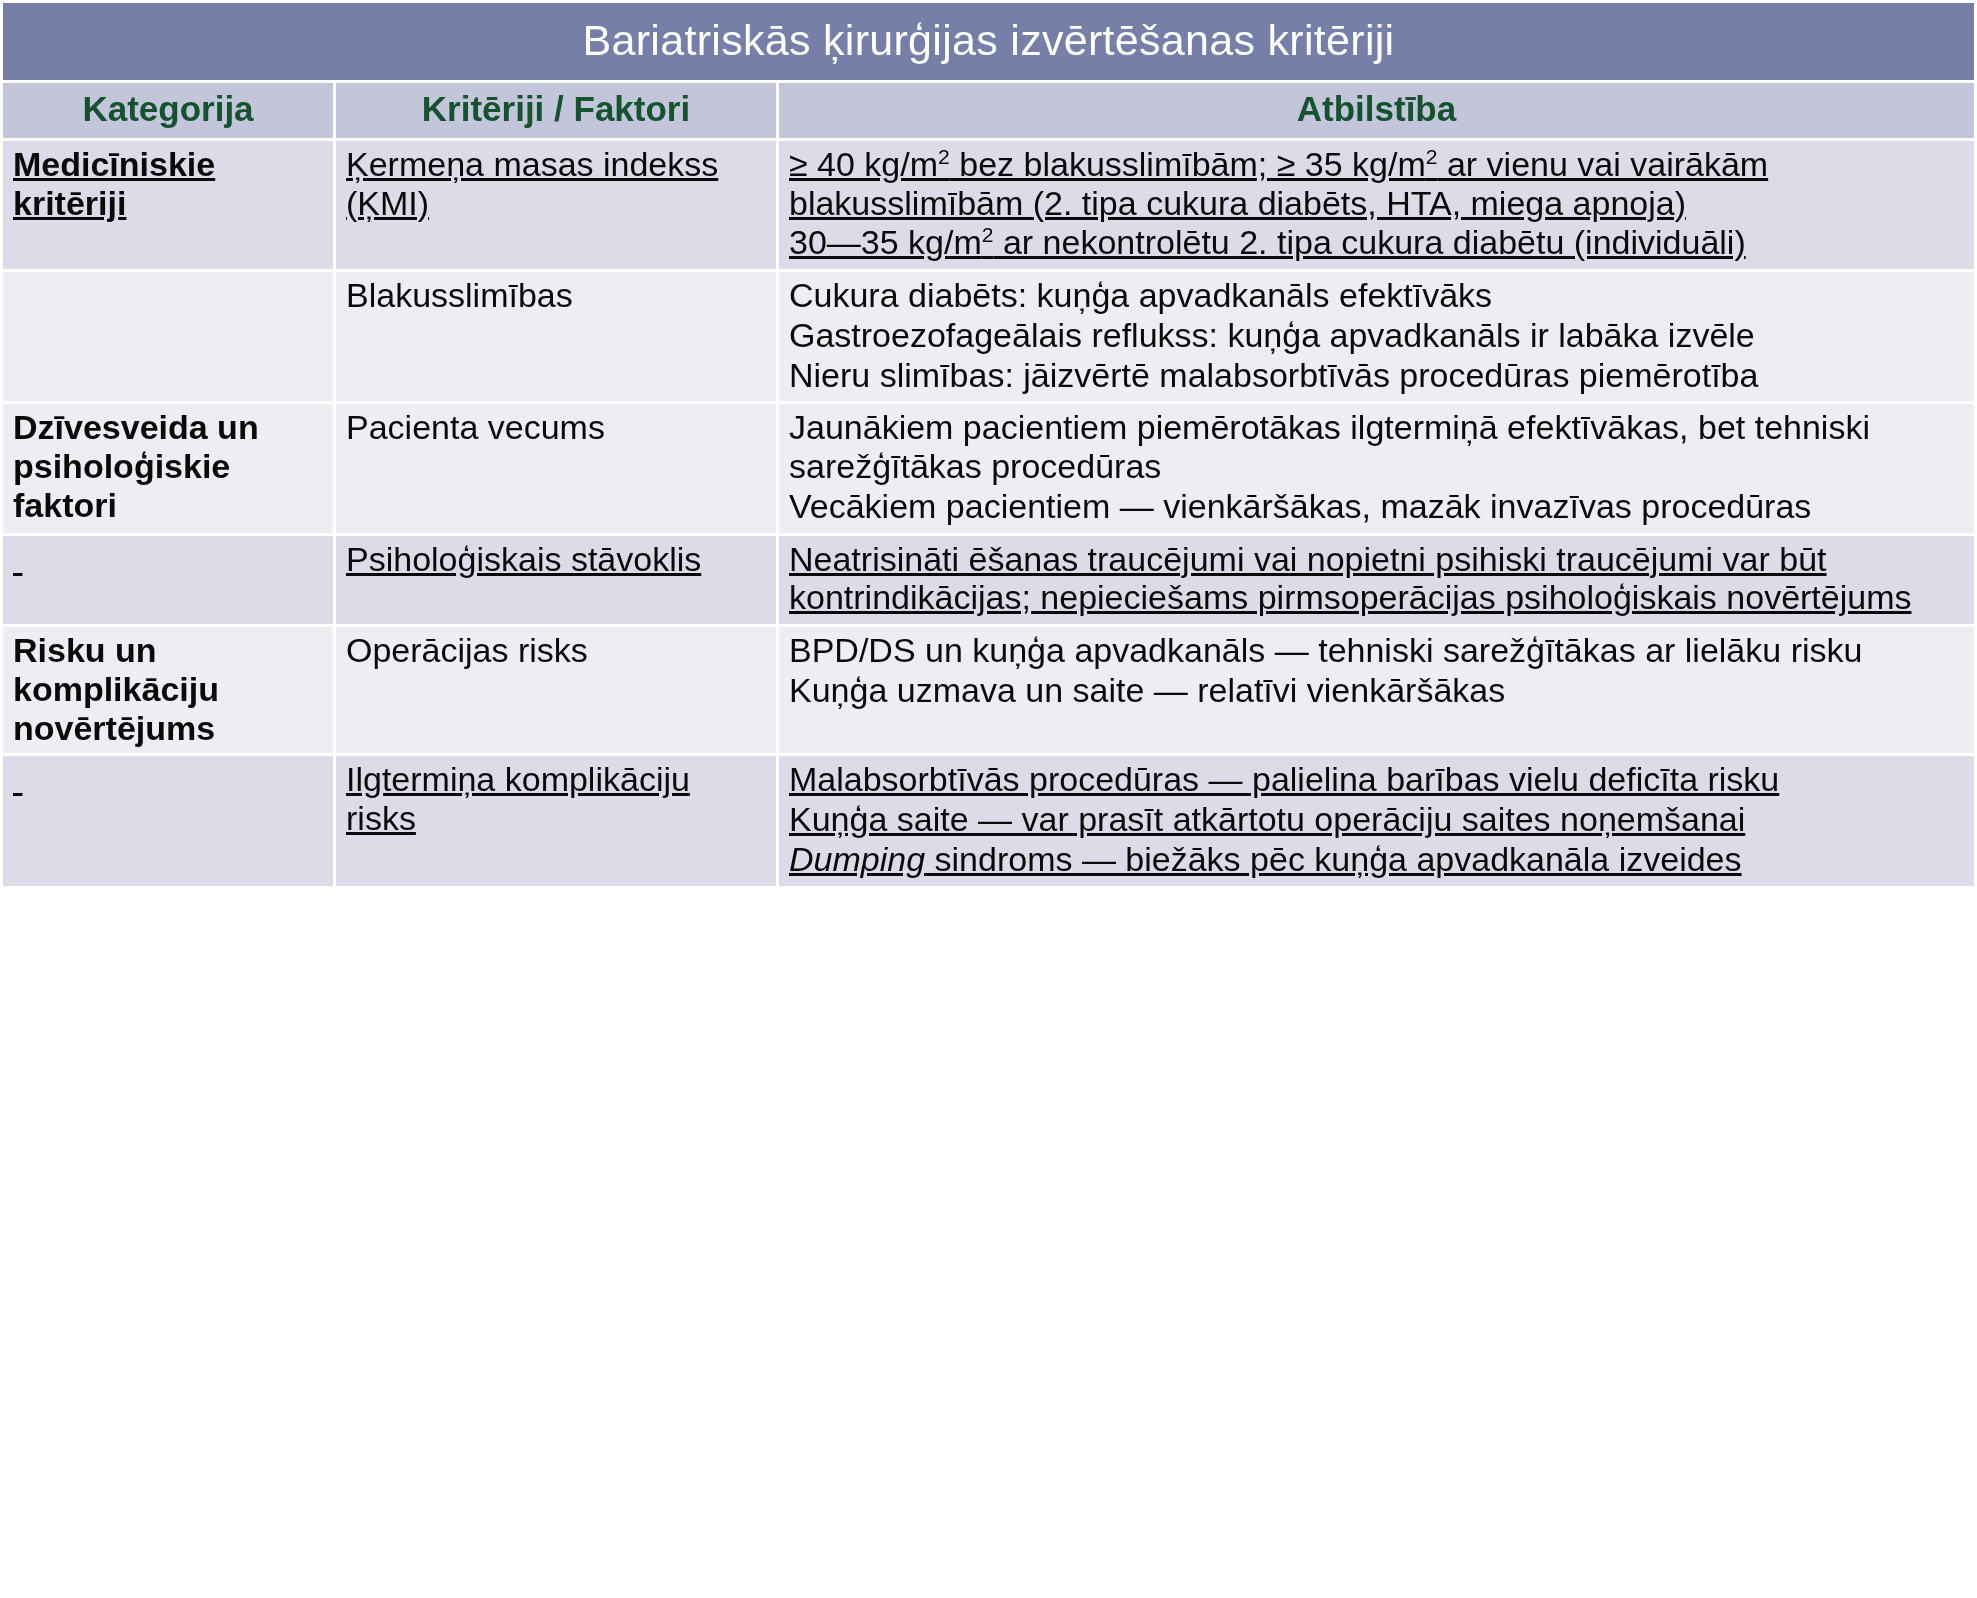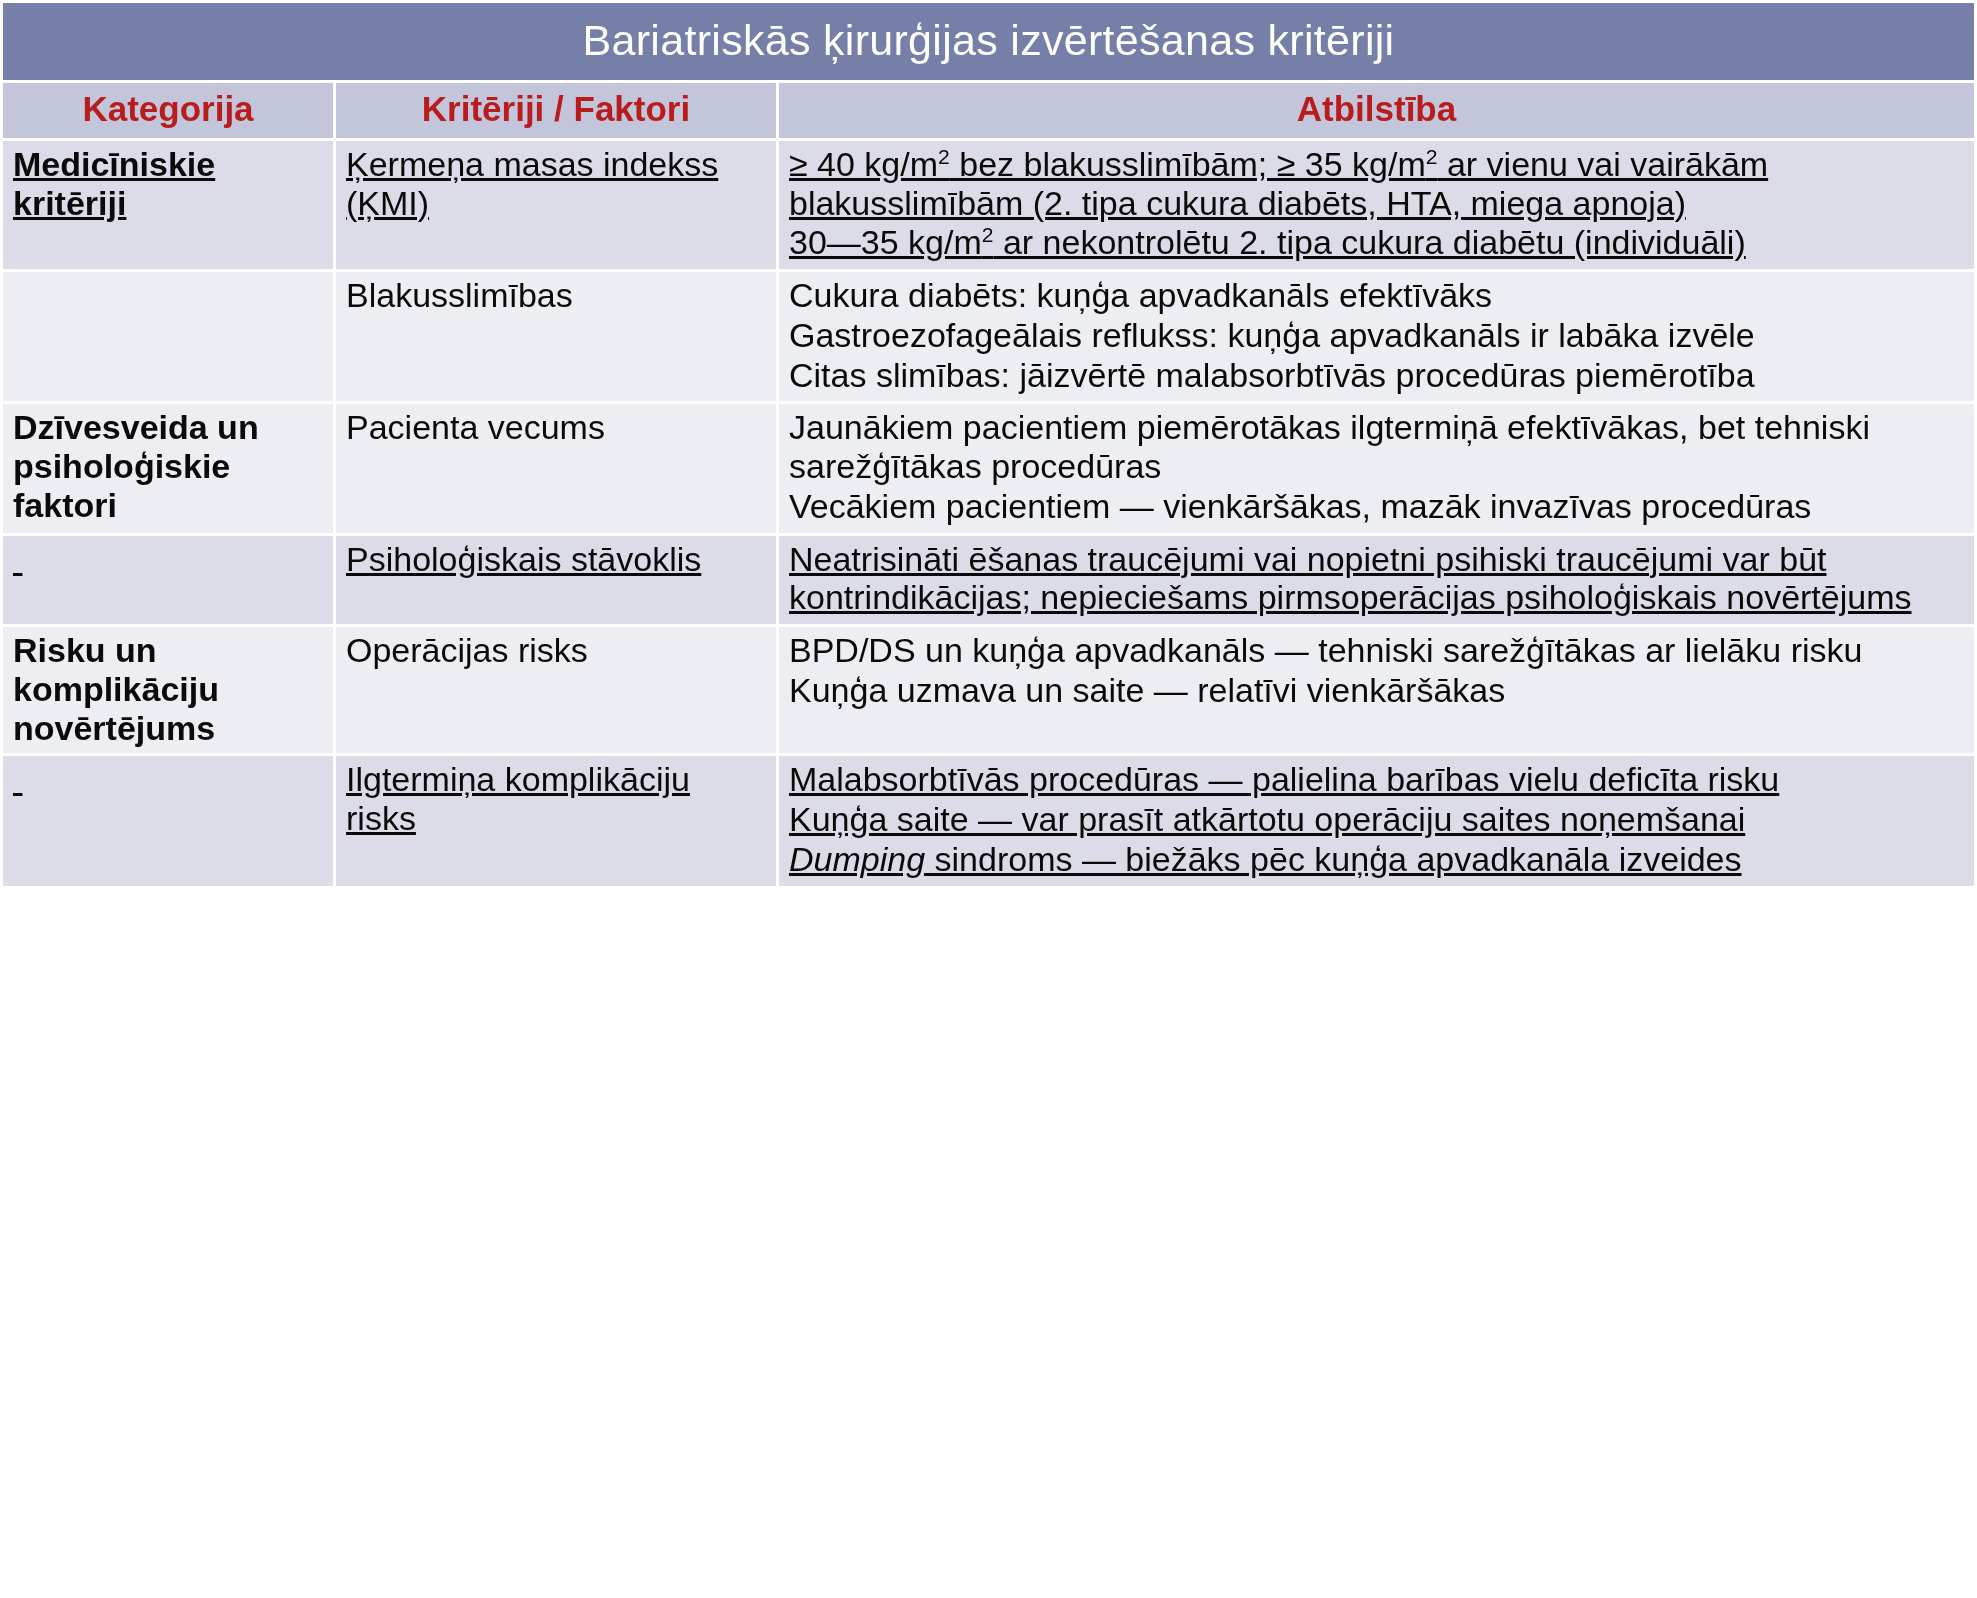--- a/index.html
+++ b/index.html
@@ -37,21 +37,21 @@
     text-align: center;
     font-size: 43px;
     font-weight: 400;
     letter-spacing: 0.3px;
     padding: 14px 10px 16px 10px;
     line-height: 1.1;
   }
   
   .col-head {
     background: #c3c6da;
-    color: #b91c1c;
+    color: #14532d;
     text-align: center;
     font-weight: bold;
     font-size: 35px;
     padding: 7px 6px 9px 6px;
     line-height: 1.1;
   }
   
   .cell {
     font-size: 34px;
     line-height: 1.14;
@@ -106,21 +106,21 @@
             <p>≥ 40 kg/m<sup>2</sup> bez blakusslimībām; ≥ 35 kg/m<sup>2</sup> ar vienu vai vairākām blakusslimībām (2. tipa cukura diabēts, HTA, miega apnoja)</p>
             <p>30—35 kg/m<sup>2</sup> ar nekontrolētu 2. tipa cukura diabētu (individuāli)</p>
           </td>
         </tr>
         <tr>
           <td class="cell cat-cell band-b">&nbsp;</td>
           <td class="cell band-b">Blakusslimības</td>
           <td class="cell band-b">
             <p>Cukura diabēts: kuņģa apvadkanāls efektīvāks</p>
             <p>Gastroezofageālais reflukss: kuņģa apvadkanāls ir labāka izvēle</p>
-            <p>Citas slimības: jāizvērtē malabsorbtīvās procedūras piemērotība</p>
+            <p>Nieru slimības: jāizvērtē malabsorbtīvās procedūras piemērotība</p>
           </td>
         </tr>
         <tr>
           <td class="cell cat-cell band-b" rowspan="1">Dzīvesveida un psiholoģiskie faktori</td>
           <td class="cell band-b">Pacienta vecums</td>
           <td class="cell band-b">
             <p>Jaunākiem pacientiem piemērotākas ilgtermiņā efektīvākas, bet tehniski sarežģītākas procedūras</p>
             <p>Vecākiem pacientiem — vienkāršākas, mazāk invazīvas procedūras</p>
           </td>
         </tr>

